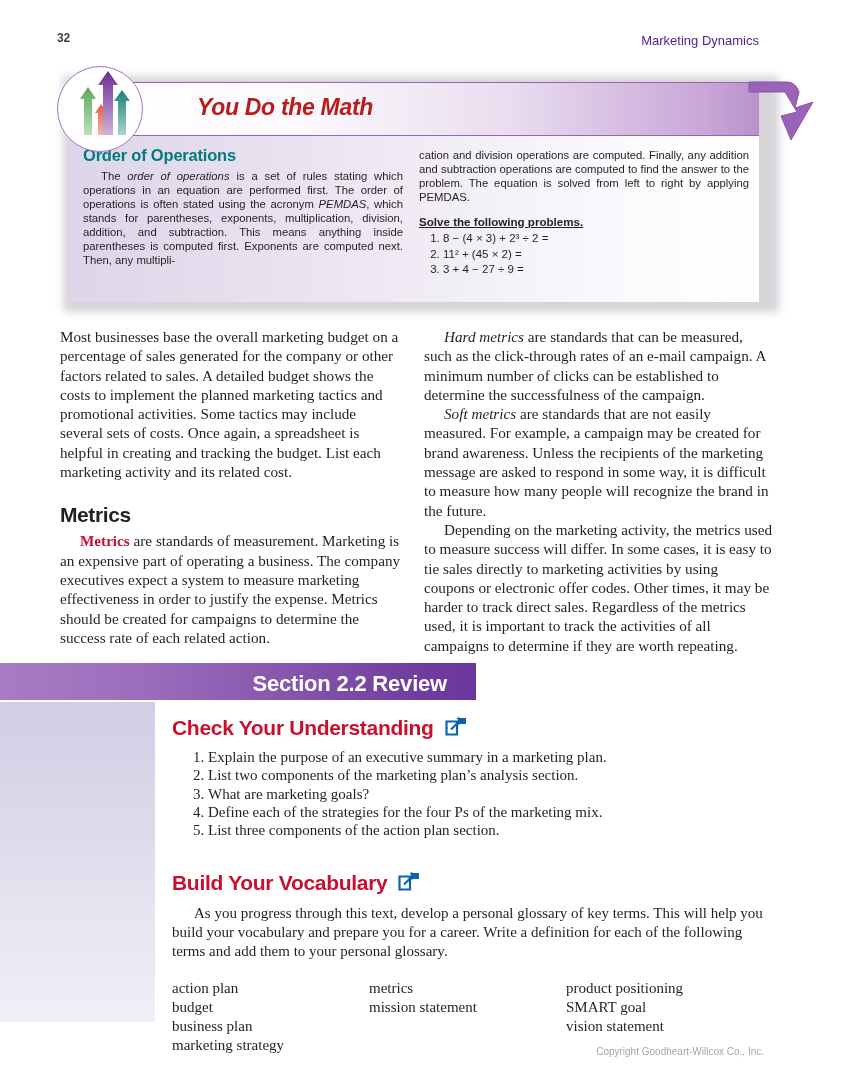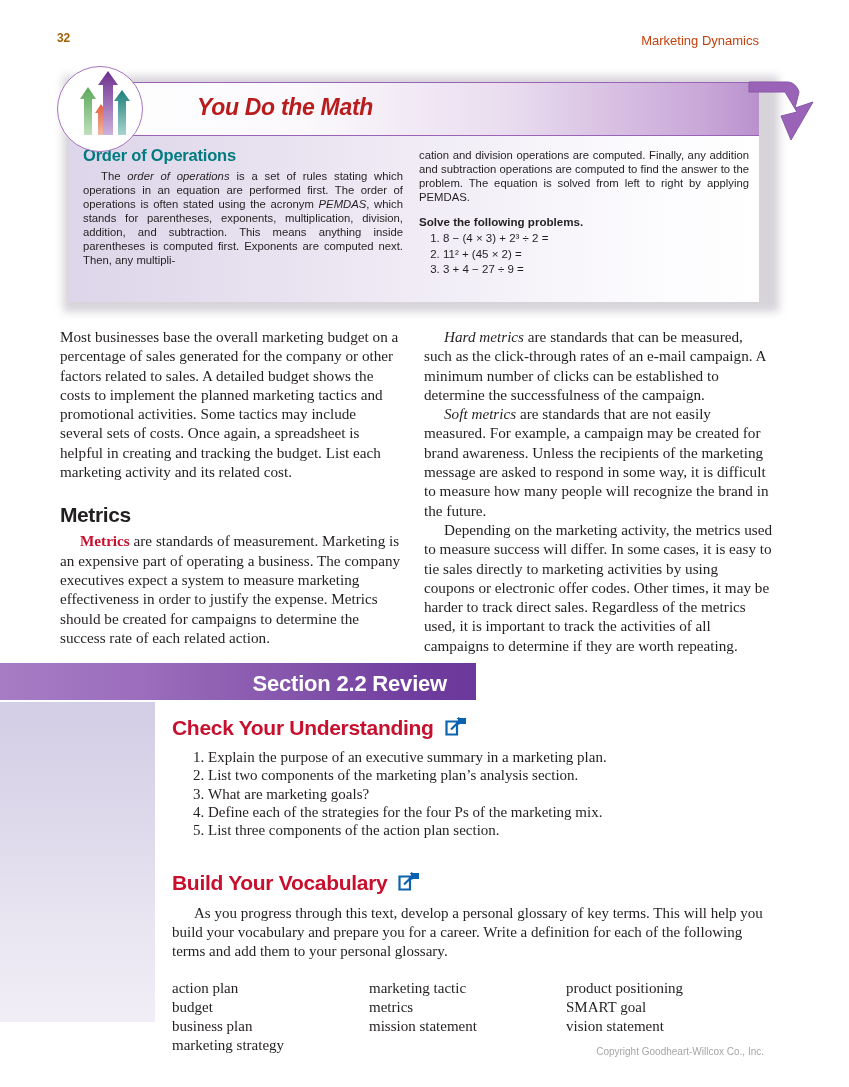--- a/index.html
+++ b/index.html
@@ -17,30 +17,30 @@
   }
 
   
   .page-number {
     position: absolute;
     left: 57px;
     top: 31px;
     font-family: "Liberation Sans", sans-serif;
     font-weight: bold;
     font-size: 12px;
-    color: #a16207;
+    color: #404040;
     letter-spacing: -0.2px;
   }
   .running-head {
     position: absolute;
     right: 90px;
     top: 33px;
     font-family: "Liberation Sans", sans-serif;
     font-size: 13px;
-    color: #c2410c;
+    color: #4c1d95;
   }
 
   
   .feature-box {
     position: absolute;
     left: 57px;
     top: 66px;
     width: 722px;
     height: 246px;
   }
@@ -131,20 +131,21 @@
     margin: 0;
     text-align: justify;
   }
   .math-p.indent { text-indent: 18px; }
   .math-sub {
     font-family: "Liberation Sans", sans-serif;
     font-weight: bold;
     font-size: 11.6px;
     color: #231f20;
     margin: 11px 0 3px 0;
+    text-decoration: underline;
   }
   .math-problems {
     margin: 0;
     padding: 0 0 0 24px;
     list-style: decimal;
   }
   .math-problems li {
     font-family: "Liberation Sans", sans-serif;
     font-size: 11.5px;
     line-height: 15.5px;
@@ -385,21 +386,20 @@
   <p class="vocab-intro">As you progress through this text, develop a personal glossary of key terms. This will help you build your vocabulary and prepare you for a career. Write a definition for each of the following terms and add them to your personal glossary.</p>
 
   <div class="vocab-cols">
     <div class="vocab-col">
       <div>action plan</div>
       <div>budget</div>
       <div>business plan</div>
       <div>marketing strategy</div>
     </div>
     <div class="vocab-col">
-      <div>marketing tactic</div>
       <div>metrics</div>
       <div>mission statement</div>
     </div>
     <div class="vocab-col">
       <div>product positioning</div>
       <div>SMART goal</div>
       <div>vision statement</div>
     </div>
   </div>
 </div>

